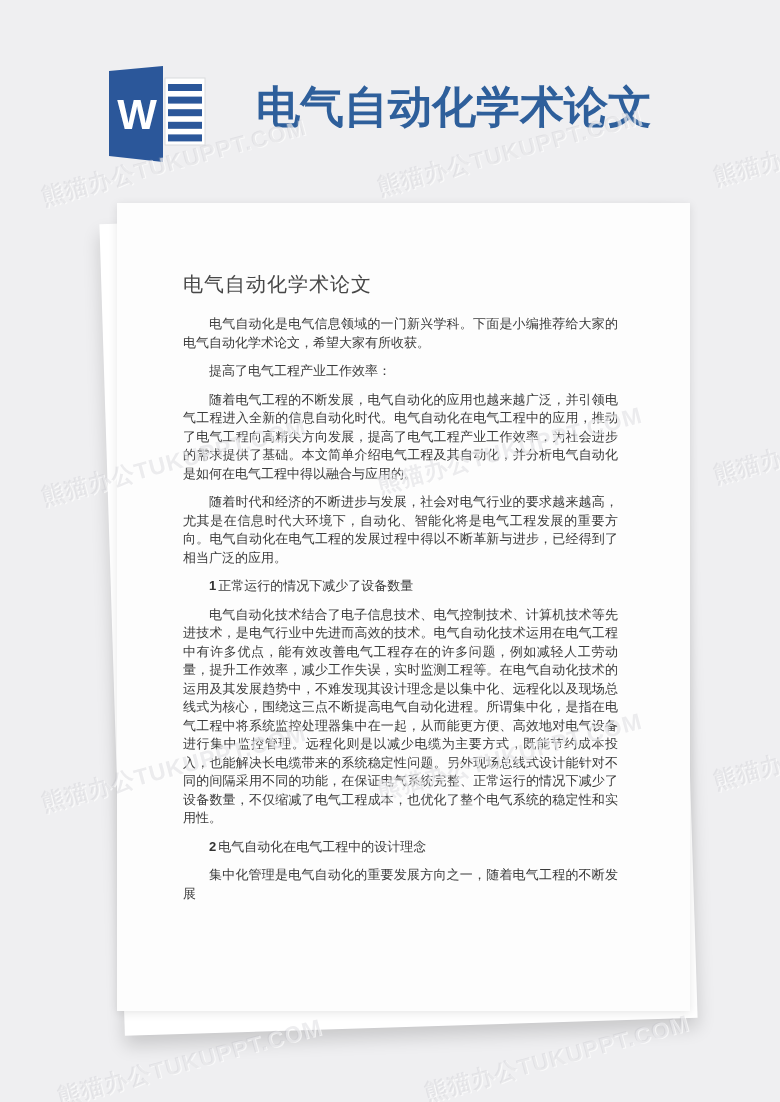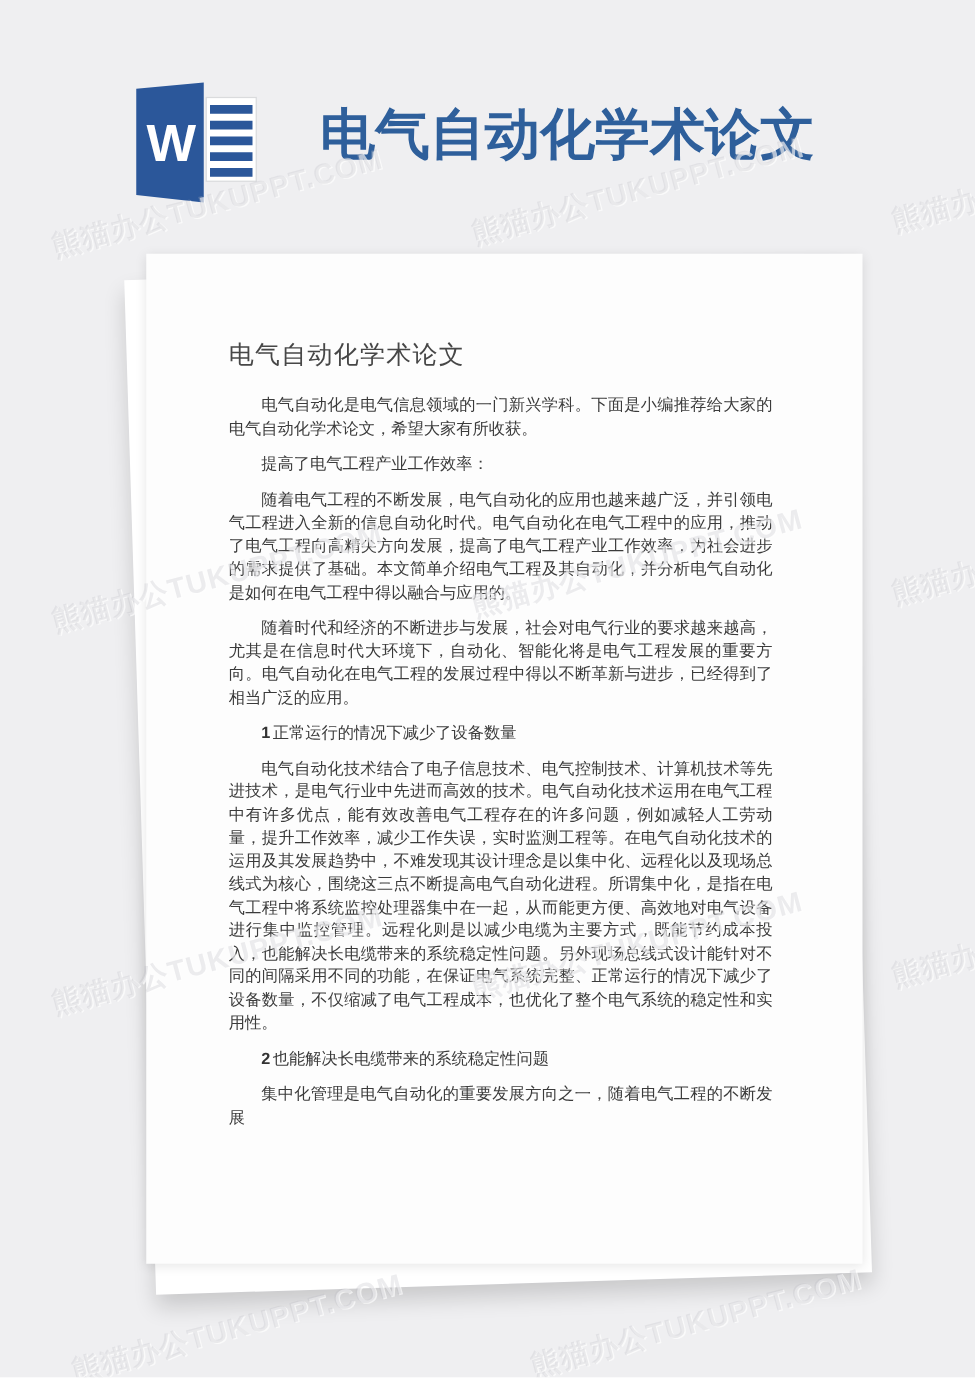--- a/index.html
+++ b/index.html
@@ -97,21 +97,21 @@
 
     <p class="first">电气自动化是电气信息领域的一门新兴学科。下面是小编推荐给大家的电气自动化学术论文，希望大家有所收获。</p>
     <p>提高了电气工程产业工作效率：</p>
     <p>随着电气工程的不断发展，电气自动化的应用也越来越广泛，并引领电气工程进入全新的信息自动化时代。电气自动化在电气工程中的应用，推动了电气工程向高精尖方向发展，提高了电气工程产业工作效率，为社会进步的需求提供了基础。本文简单介绍电气工程及其自动化，并分析电气自动化是如何在电气工程中得以融合与应用的。</p>
     <p>随着时代和经济的不断进步与发展，社会对电气行业的要求越来越高，尤其是在信息时代大环境下，自动化、智能化将是电气工程发展的重要方向。电气自动化在电气工程的发展过程中得以不断革新与进步，已经得到了相当广泛的应用。</p>
 
     <p><span class="hnum">1</span><span>正常运行的情况下减少了设备数量</span></p>
 
     <p>电气自动化技术结合了电子信息技术、电气控制技术、计算机技术等先进技术，是电气行业中先进而高效的技术。电气自动化技术运用在电气工程中有许多优点，能有效改善电气工程存在的许多问题，例如减轻人工劳动量，提升工作效率，减少工作失误，实时监测工程等。在电气自动化技术的运用及其发展趋势中，不难发现其设计理念是以集中化、远程化以及现场总线式为核心，围绕这三点不断提高电气自动化进程。所谓集中化，是指在电气工程中将系统监控处理器集中在一起，从而能更方便、高效地对电气设备进行集中监控管理。远程化则是以减少电缆为主要方式，既能节约成本投入，也能解决长电缆带来的系统稳定性问题。另外现场总线式设计能针对不同的间隔采用不同的功能，在保证电气系统完整、正常运行的情况下减少了设备数量，不仅缩减了电气工程成本，也优化了整个电气系统的稳定性和实用性。</p>
 
-    <p><span class="hnum">2</span><span>也能解决长电缆带来的系统稳定性问题</span></p>
+    <p><span class="hnum">2</span><span>电气自动化在电气工程中的设计理念</span></p>
 
 
     <p>集中化管理是电气自动化的重要发展方向之一，随着电气工程的不断发展</p>
   </article>
 
   <div class="watermark-layer">
     <span class="wm" style="left:42px;  top:182px;">熊猫办公TUKUPPT.COM</span>
     <span class="wm" style="left:378px; top:172px;">熊猫办公TUKUPPT.COM</span>
     <span class="wm" style="left:714px; top:162px;">熊猫办公TUKUPPT.COM</span>
 

